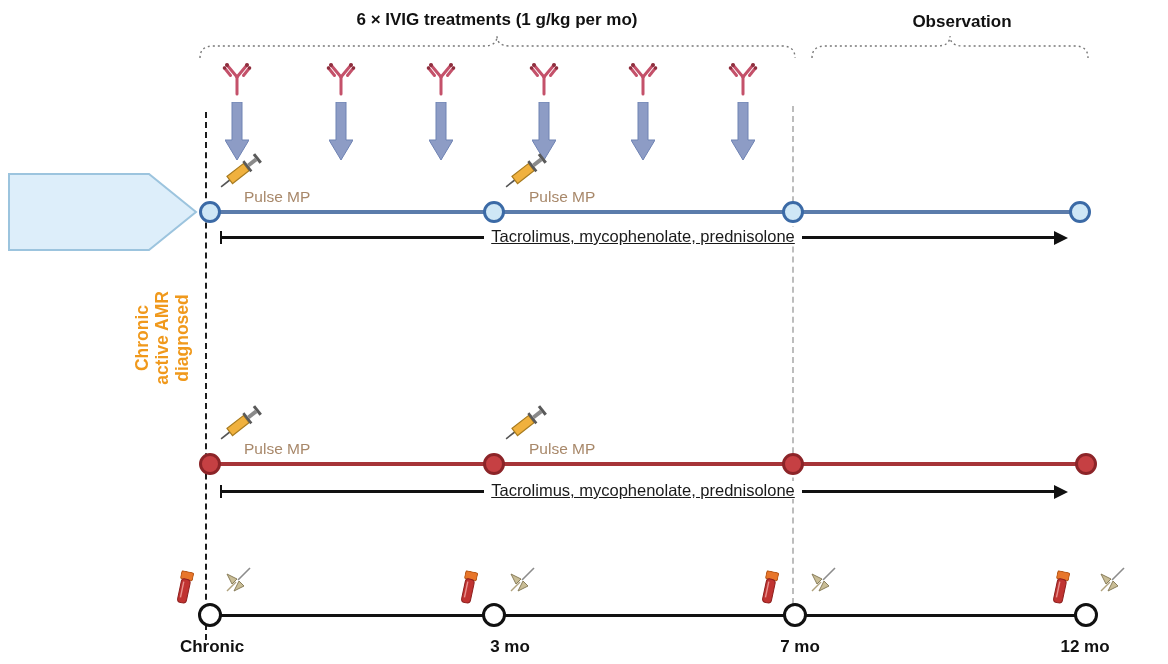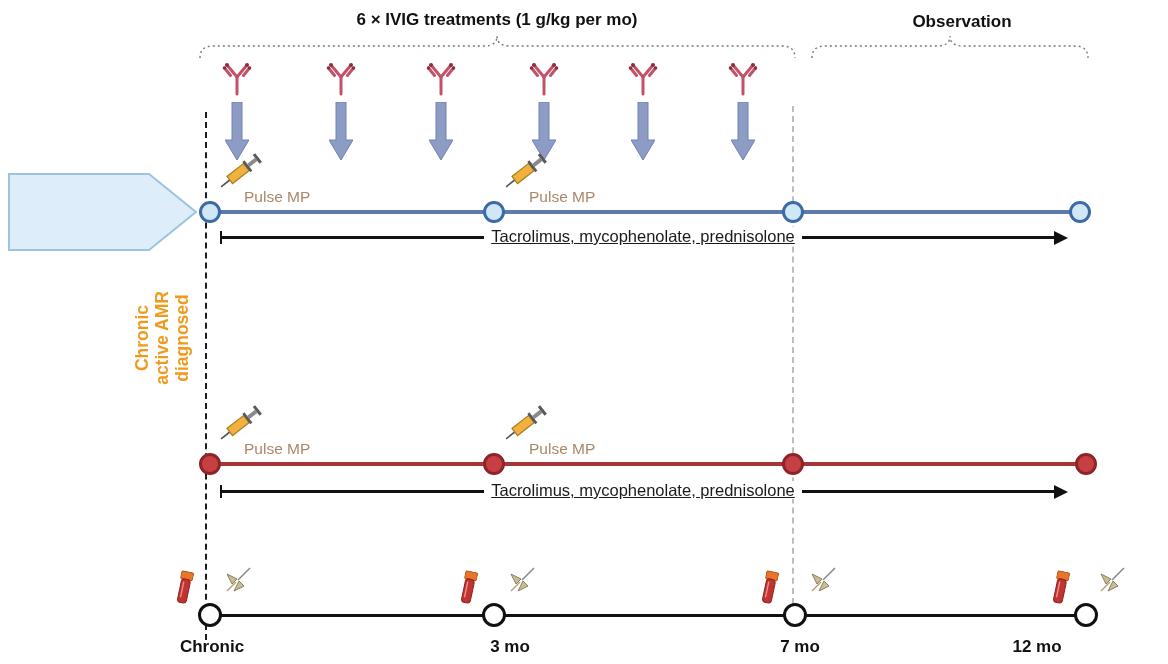--- a/index.html
+++ b/index.html
@@ -335,15 +335,15 @@
   </div>
 
   <div class="dot white" style="left:198px; top:603px;"></div>
   <div class="dot white" style="left:482px; top:603px;"></div>
   <div class="dot white" style="left:783px; top:603px;"></div>
   <div class="dot white" style="left:1074px; top:603px;"></div>
 
   <div class="tl-label" style="left:152px; top:637px;">Chronic</div>
   <div class="tl-label" style="left:450px; top:637px;text-align:center;">3 mo</div>
   <div class="tl-label" style="left:740px; top:637px;">7 mo</div>
-  <div class="tl-label" style="left:977px; top:637px;">12 mo</div>
+  <div class="tl-label" style="left:1025px; top:637px;">12 mo</div>
 
 </div>
 
 </body></html>

